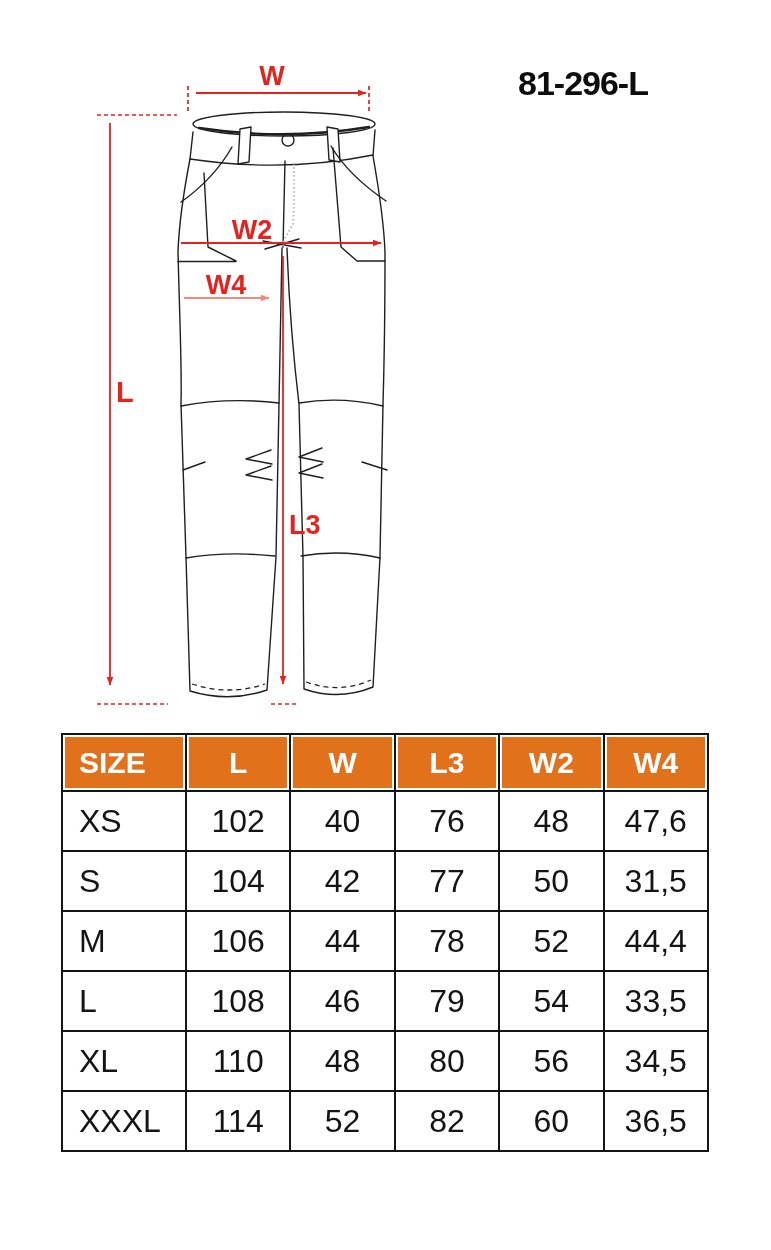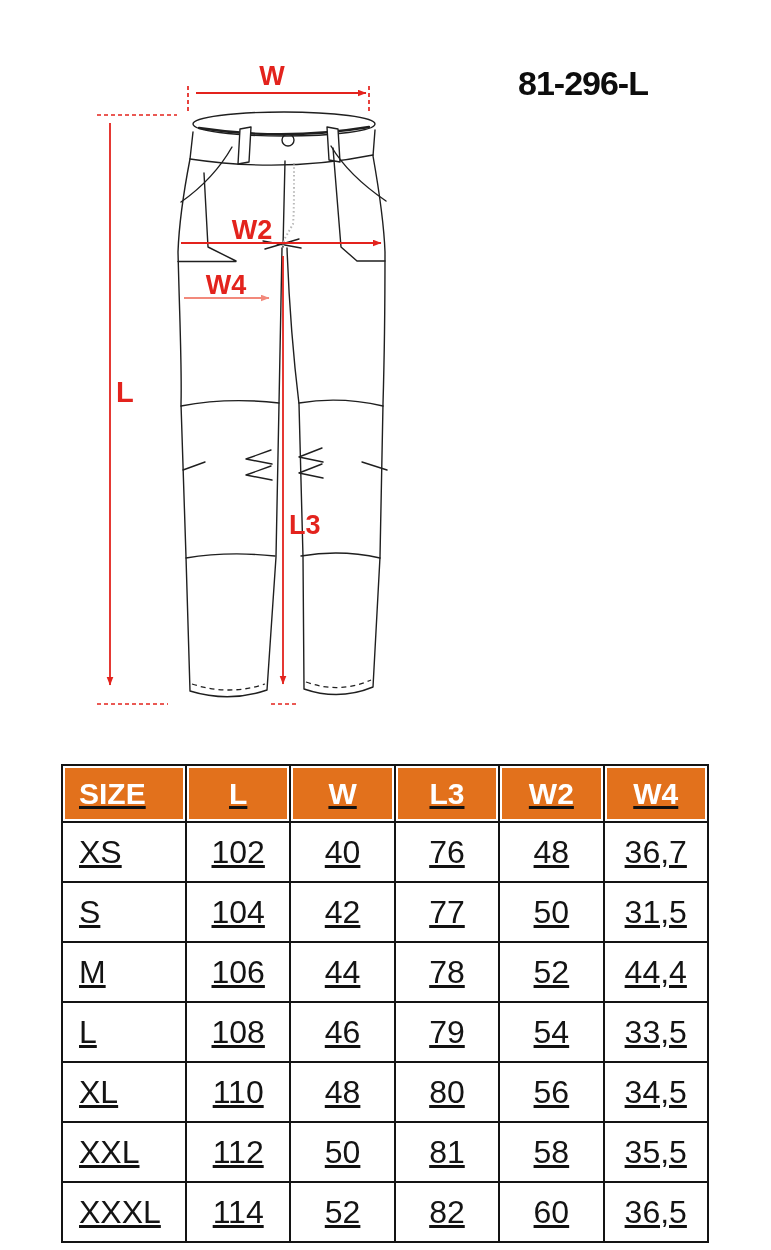--- a/index.html
+++ b/index.html
@@ -18,21 +18,21 @@
   .dim-label-l{fill:var(--red,#e3231d);font-weight:bold;font-size:29px;}
   .red-line{stroke:var(--red,#e3231d);stroke-width:1.8;fill:none;}
   .red-dash{stroke:var(--red,#e3231d);stroke-width:1.7;fill:none;stroke-dasharray:4 3;}
   .red-light-line{stroke:var(--red-light,#f2897b);stroke-width:1.8;fill:none;}
   .ink{stroke:var(--line,#1f1f1f);stroke-width:1.4;fill:none;stroke-linecap:round;stroke-linejoin:round;}
   .ink-thick{stroke:var(--line,#1f1f1f);stroke-width:2.4;fill:none;stroke-linecap:round;}
   .ink-fill{stroke:var(--line,#1f1f1f);stroke-width:1.4;fill:#ffffff;stroke-linejoin:round;}
   .ink-dash{stroke:var(--line,#1f1f1f);stroke-width:1.3;fill:none;stroke-dasharray:5 4;}
   .fly-dotted{stroke:#b9b9b9;stroke-width:2;fill:none;stroke-dasharray:1.5 2.5;}
 
-  .size-table-wrap{position:absolute;left:61px;top:764px;text-decoration:underline;}
+  .size-table-wrap{position:absolute;left:61px;top:733px;}
   table.size-table{
     border-collapse:collapse;table-layout:fixed;width:646px;
     font-family:"Liberation Sans", sans-serif;
   }
   table.size-table td, table.size-table th{
     border:2px solid var(--table-border,#141414);
     overflow:hidden;white-space:nowrap;
   }
   table.size-table th{
     height:53px;background:var(--orange,#e2711c);
@@ -151,21 +151,21 @@
           <th class="">W4</th>
         </tr>
     </thead>
     <tbody>
         <tr>
           <td class="first">XS</td>
           <td class="">102</td>
           <td class="">40</td>
           <td class="">76</td>
           <td class="">48</td>
-          <td class="">36,7</td>
+          <td class="">47,6</td>
         </tr>
         <tr>
           <td class="first">S</td>
           <td class="">104</td>
           <td class="">42</td>
           <td class="">77</td>
           <td class="">50</td>
           <td class="">31,5</td>
         </tr>
         <tr>
@@ -186,28 +186,20 @@
         </tr>
         <tr>
           <td class="first">XL</td>
           <td class="">110</td>
           <td class="">48</td>
           <td class="">80</td>
           <td class="">56</td>
           <td class="">34,5</td>
         </tr>
         <tr>
-          <td class="first">XXL</td>
-          <td class="">112</td>
-          <td class="">50</td>
-          <td class="">81</td>
-          <td class="">58</td>
-          <td class="">35,5</td>
-        </tr>
-        <tr>
           <td class="first">XXXL</td>
           <td class="">114</td>
           <td class="">52</td>
           <td class="">82</td>
           <td class="">60</td>
           <td class="">36,5</td>
         </tr>
       </tbody>
   </table>
 </div>

